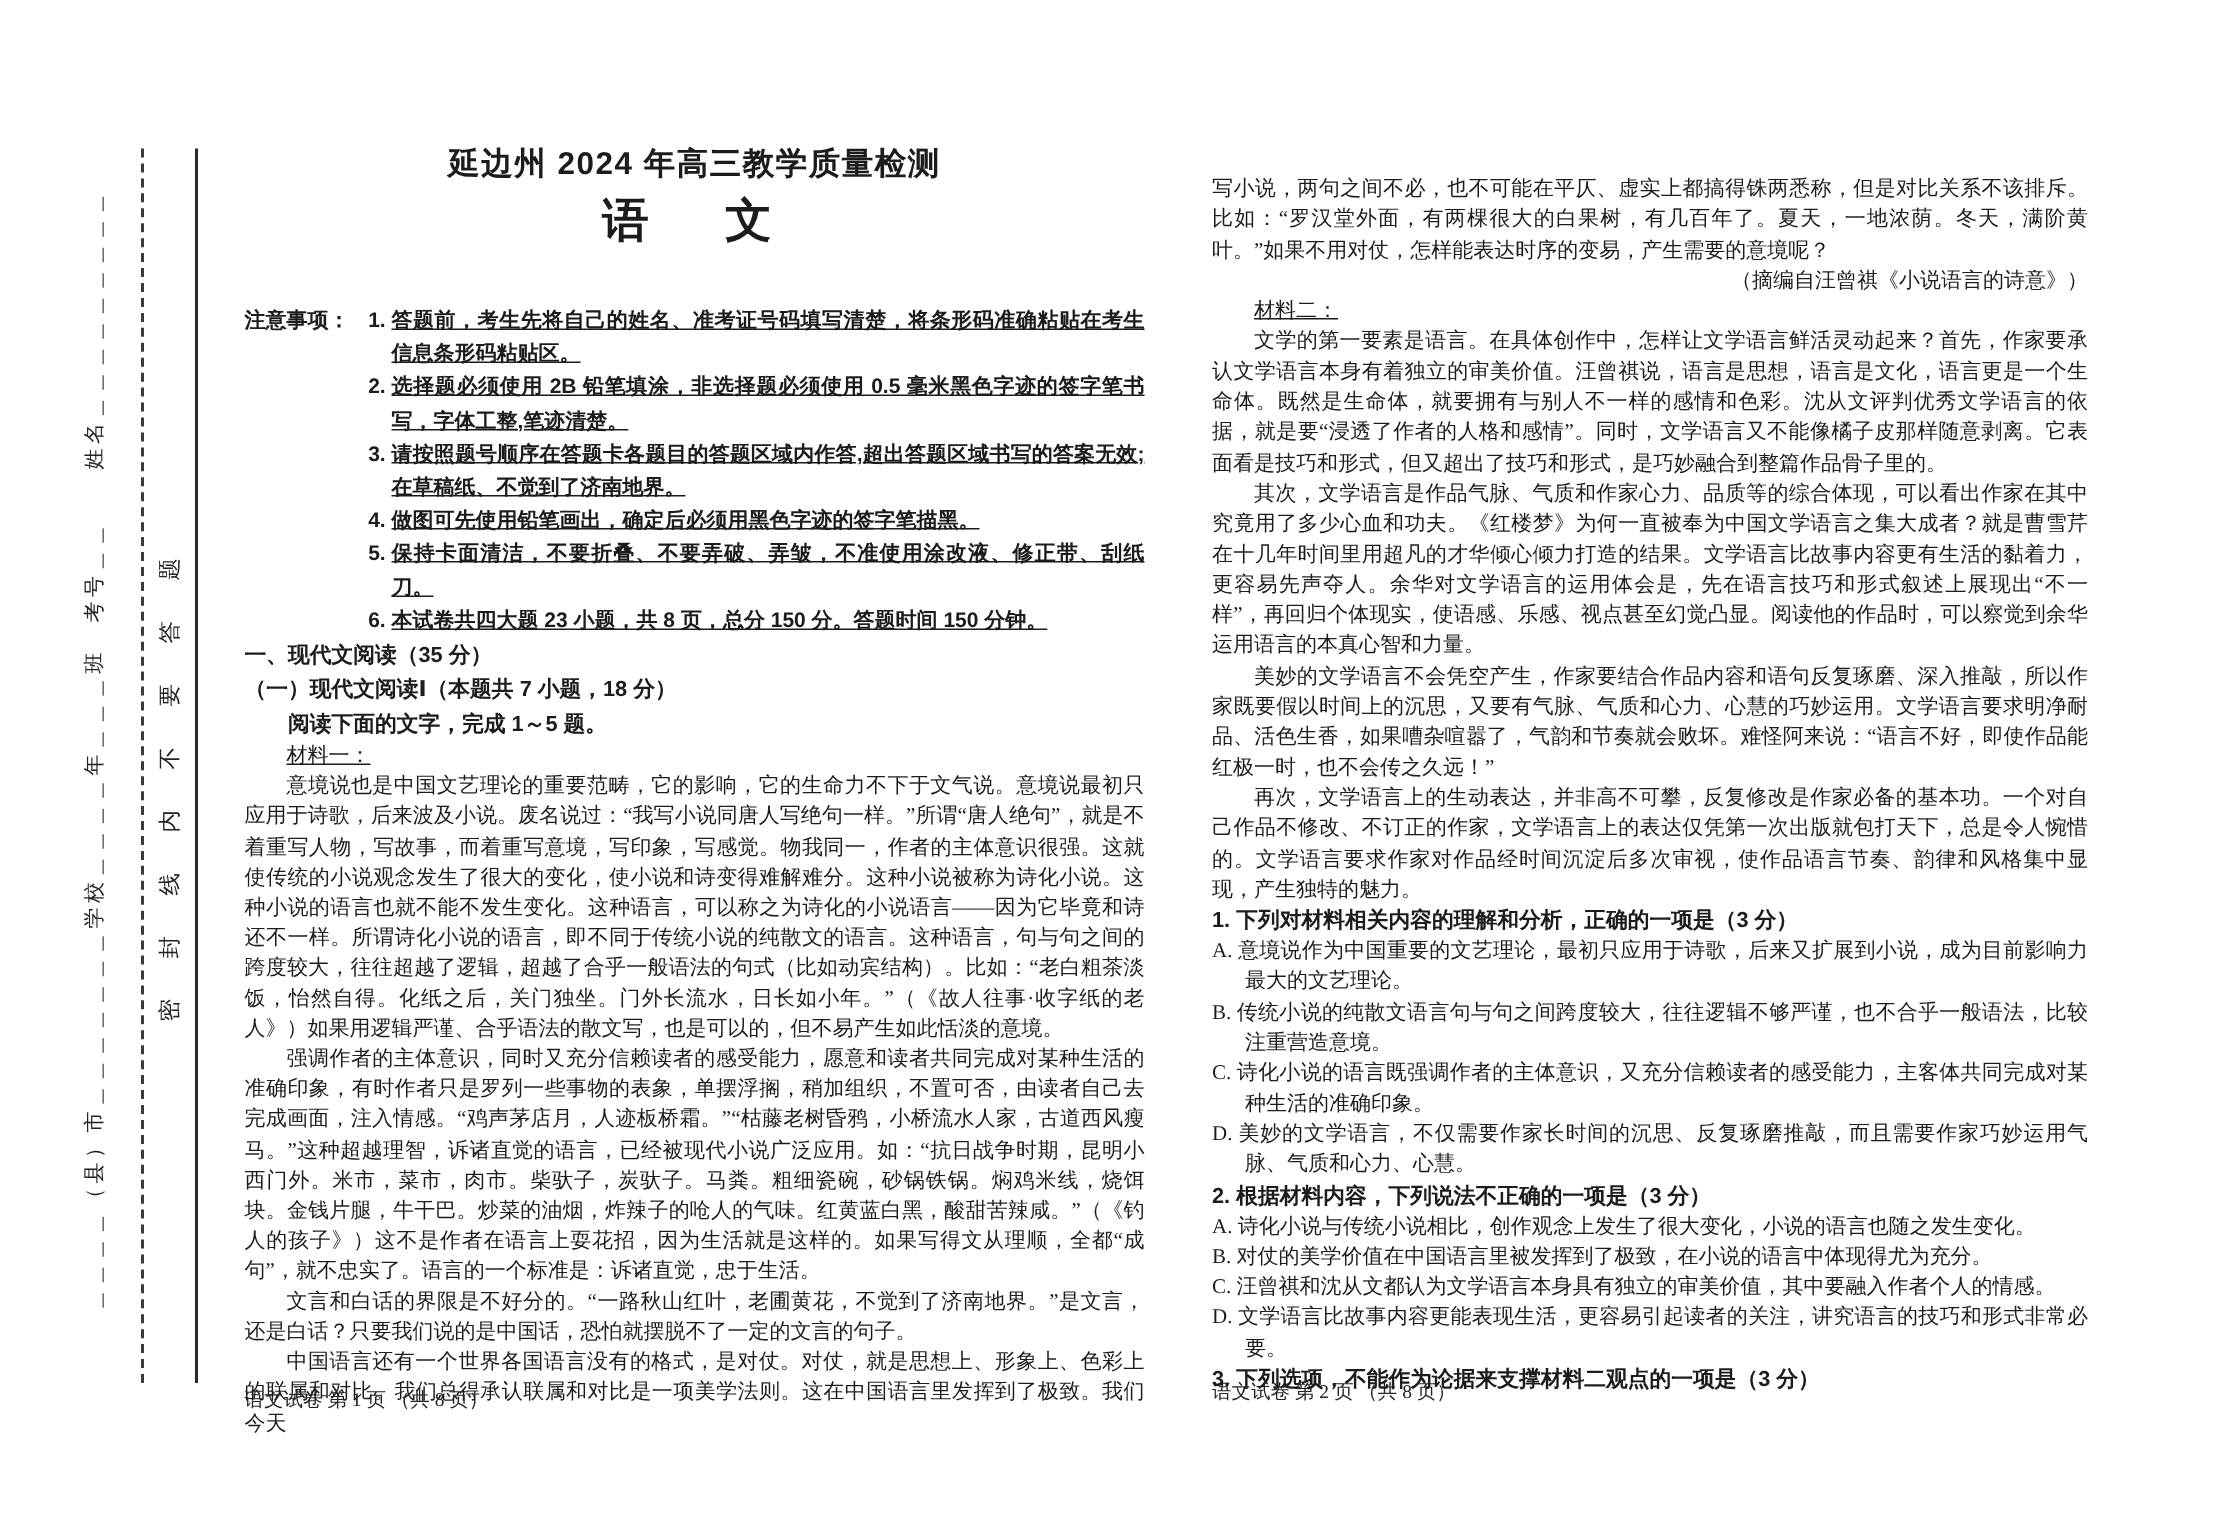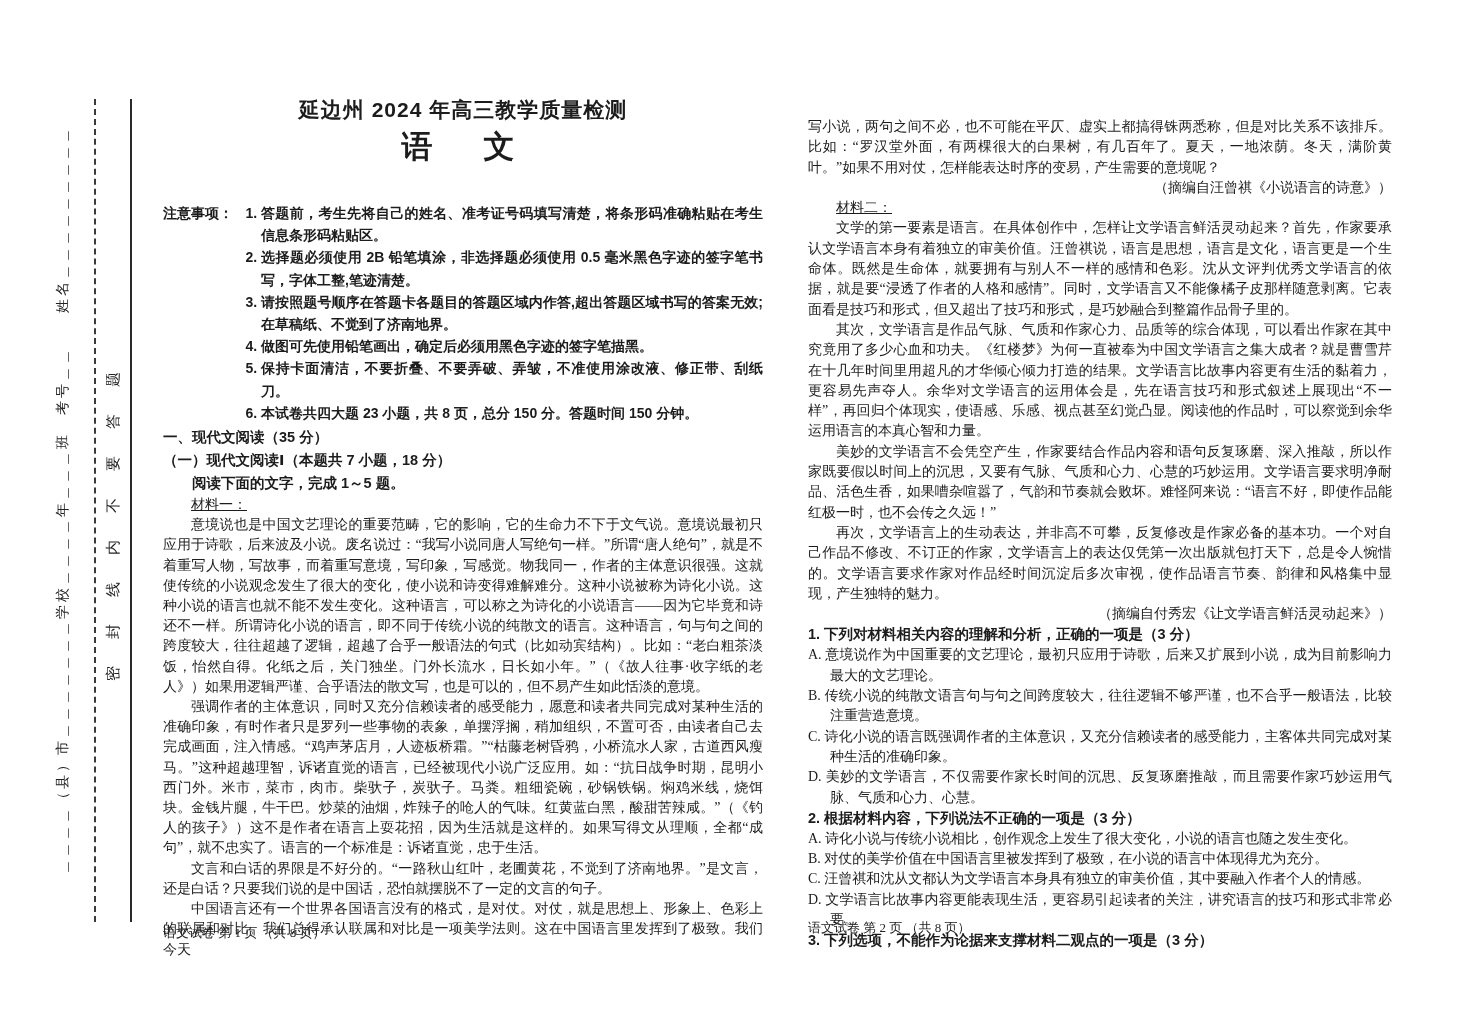--- a/index.html
+++ b/index.html
@@ -38,21 +38,21 @@
   
   .page1{ position:absolute; left:163px; top:96px; width:600px; }
   .page2{ position:absolute; left:808px; top:86px; width:584px; }
 
   .doc-title{ font-size:21px; line-height:28px; text-align:center; letter-spacing:1px; }
   .doc-subject{ font-size:31px; line-height:38px; text-align:center; margin-top:4px; letter-spacing:10px; }
 
   .notice-block{ margin-top:36px; display:flex; font-size:14px; line-height:22.2px; }
   .notice-label{ flex:none; width:78px; }
   .notice-list{ flex:1; list-style:decimal; list-style-position:outside; padding-left:20px;
-                font-family:"Liberation Sans","DejaVu Sans",sans-serif; font-weight:700; }
+                font-family:"Liberation Sans","DejaVu Sans",sans-serif; font-weight:700;text-decoration:underline; }
   .notice-list li{ text-align:justify; }
 
   .headings{ margin-top:2px; font-size:14.5px; line-height:23px; }
   .indent-2{ padding-left:29px; }
   .material-label{ font-size:14px; line-height:20.2px; text-indent:2em;text-decoration:underline; }
 
   .bodytext p{ font-size:14px; line-height:20.2px; text-align:justify; text-indent:2em; }
   .page2 .bodytext p, .page2 .material-label, .page2 .citation{ line-height:20.3px; }
   p.cont{ text-indent:0;margin-top:31px; }
   .citation{ font-size:14px; text-align:right; text-indent:0; line-height:20.2px; }
@@ -113,21 +113,20 @@
   </div>
   <div class="citation">（摘编自汪曾祺《小说语言的诗意》）</div>
 
   <div class="material-label">材料二：</div>
   <div class="bodytext">
     <p>文学的第一要素是语言。在具体创作中，怎样让文学语言鲜活灵动起来？首先，作家要承认文学语言本身有着独立的审美价值。汪曾祺说，语言是思想，语言是文化，语言更是一个生命体。既然是生命体，就要拥有与别人不一样的感情和色彩。沈从文评判优秀文学语言的依据，就是要“浸透了作者的人格和感情”。同时，文学语言又不能像橘子皮那样随意剥离。它表面看是技巧和形式，但又超出了技巧和形式，是巧妙融合到整篇作品骨子里的。</p>
     <p>其次，文学语言是作品气脉、气质和作家心力、品质等的综合体现，可以看出作家在其中究竟用了多少心血和功夫。《红楼梦》为何一直被奉为中国文学语言之集大成者？就是曹雪芹在十几年时间里用超凡的才华倾心倾力打造的结果。文学语言比故事内容更有生活的黏着力，更容易先声夺人。余华对文学语言的运用体会是，先在语言技巧和形式叙述上展现出“不一样”，再回归个体现实，使语感、乐感、视点甚至幻觉凸显。阅读他的作品时，可以察觉到余华运用语言的本真心智和力量。</p>
     <p>美妙的文学语言不会凭空产生，作家要结合作品内容和语句反复琢磨、深入推敲，所以作家既要假以时间上的沉思，又要有气脉、气质和心力、心慧的巧妙运用。文学语言要求明净耐品、活色生香，如果嘈杂喧嚣了，气韵和节奏就会败坏。难怪阿来说：“语言不好，即使作品能红极一时，也不会传之久远！”</p>
     <p>再次，文学语言上的生动表达，并非高不可攀，反复修改是作家必备的基本功。一个对自己作品不修改、不订正的作家，文学语言上的表达仅凭第一次出版就包打天下，总是令人惋惜的。文学语言要求作家对作品经时间沉淀后多次审视，使作品语言节奏、韵律和风格集中显现，产生独特的魅力。</p>
   </div>
-  <div class="citation">（摘编自付秀宏《让文学语言鲜活灵动起来》）</div>
 
   <div class="q-stem hei">1. 下列对材料相关内容的理解和分析，正确的一项是（3 分）</div>
   <div class="option">A. 意境说作为中国重要的文艺理论，最初只应用于诗歌，后来又扩展到小说，成为目前影响力最大的文艺理论。</div>
   <div class="option">B. 传统小说的纯散文语言句与句之间跨度较大，往往逻辑不够严谨，也不合乎一般语法，比较注重营造意境。</div>
   <div class="option">C. 诗化小说的语言既强调作者的主体意识，又充分信赖读者的感受能力，主客体共同完成对某种生活的准确印象。</div>
   <div class="option">D. 美妙的文学语言，不仅需要作家长时间的沉思、反复琢磨推敲，而且需要作家巧妙运用气脉、气质和心力、心慧。</div>
 
   <div class="q-stem hei">2. 根据材料内容，下列说法不正确的一项是（3 分）</div>
   <div class="option">A. 诗化小说与传统小说相比，创作观念上发生了很大变化，小说的语言也随之发生变化。</div>
   <div class="option">B. 对仗的美学价值在中国语言里被发挥到了极致，在小说的语言中体现得尤为充分。</div>

